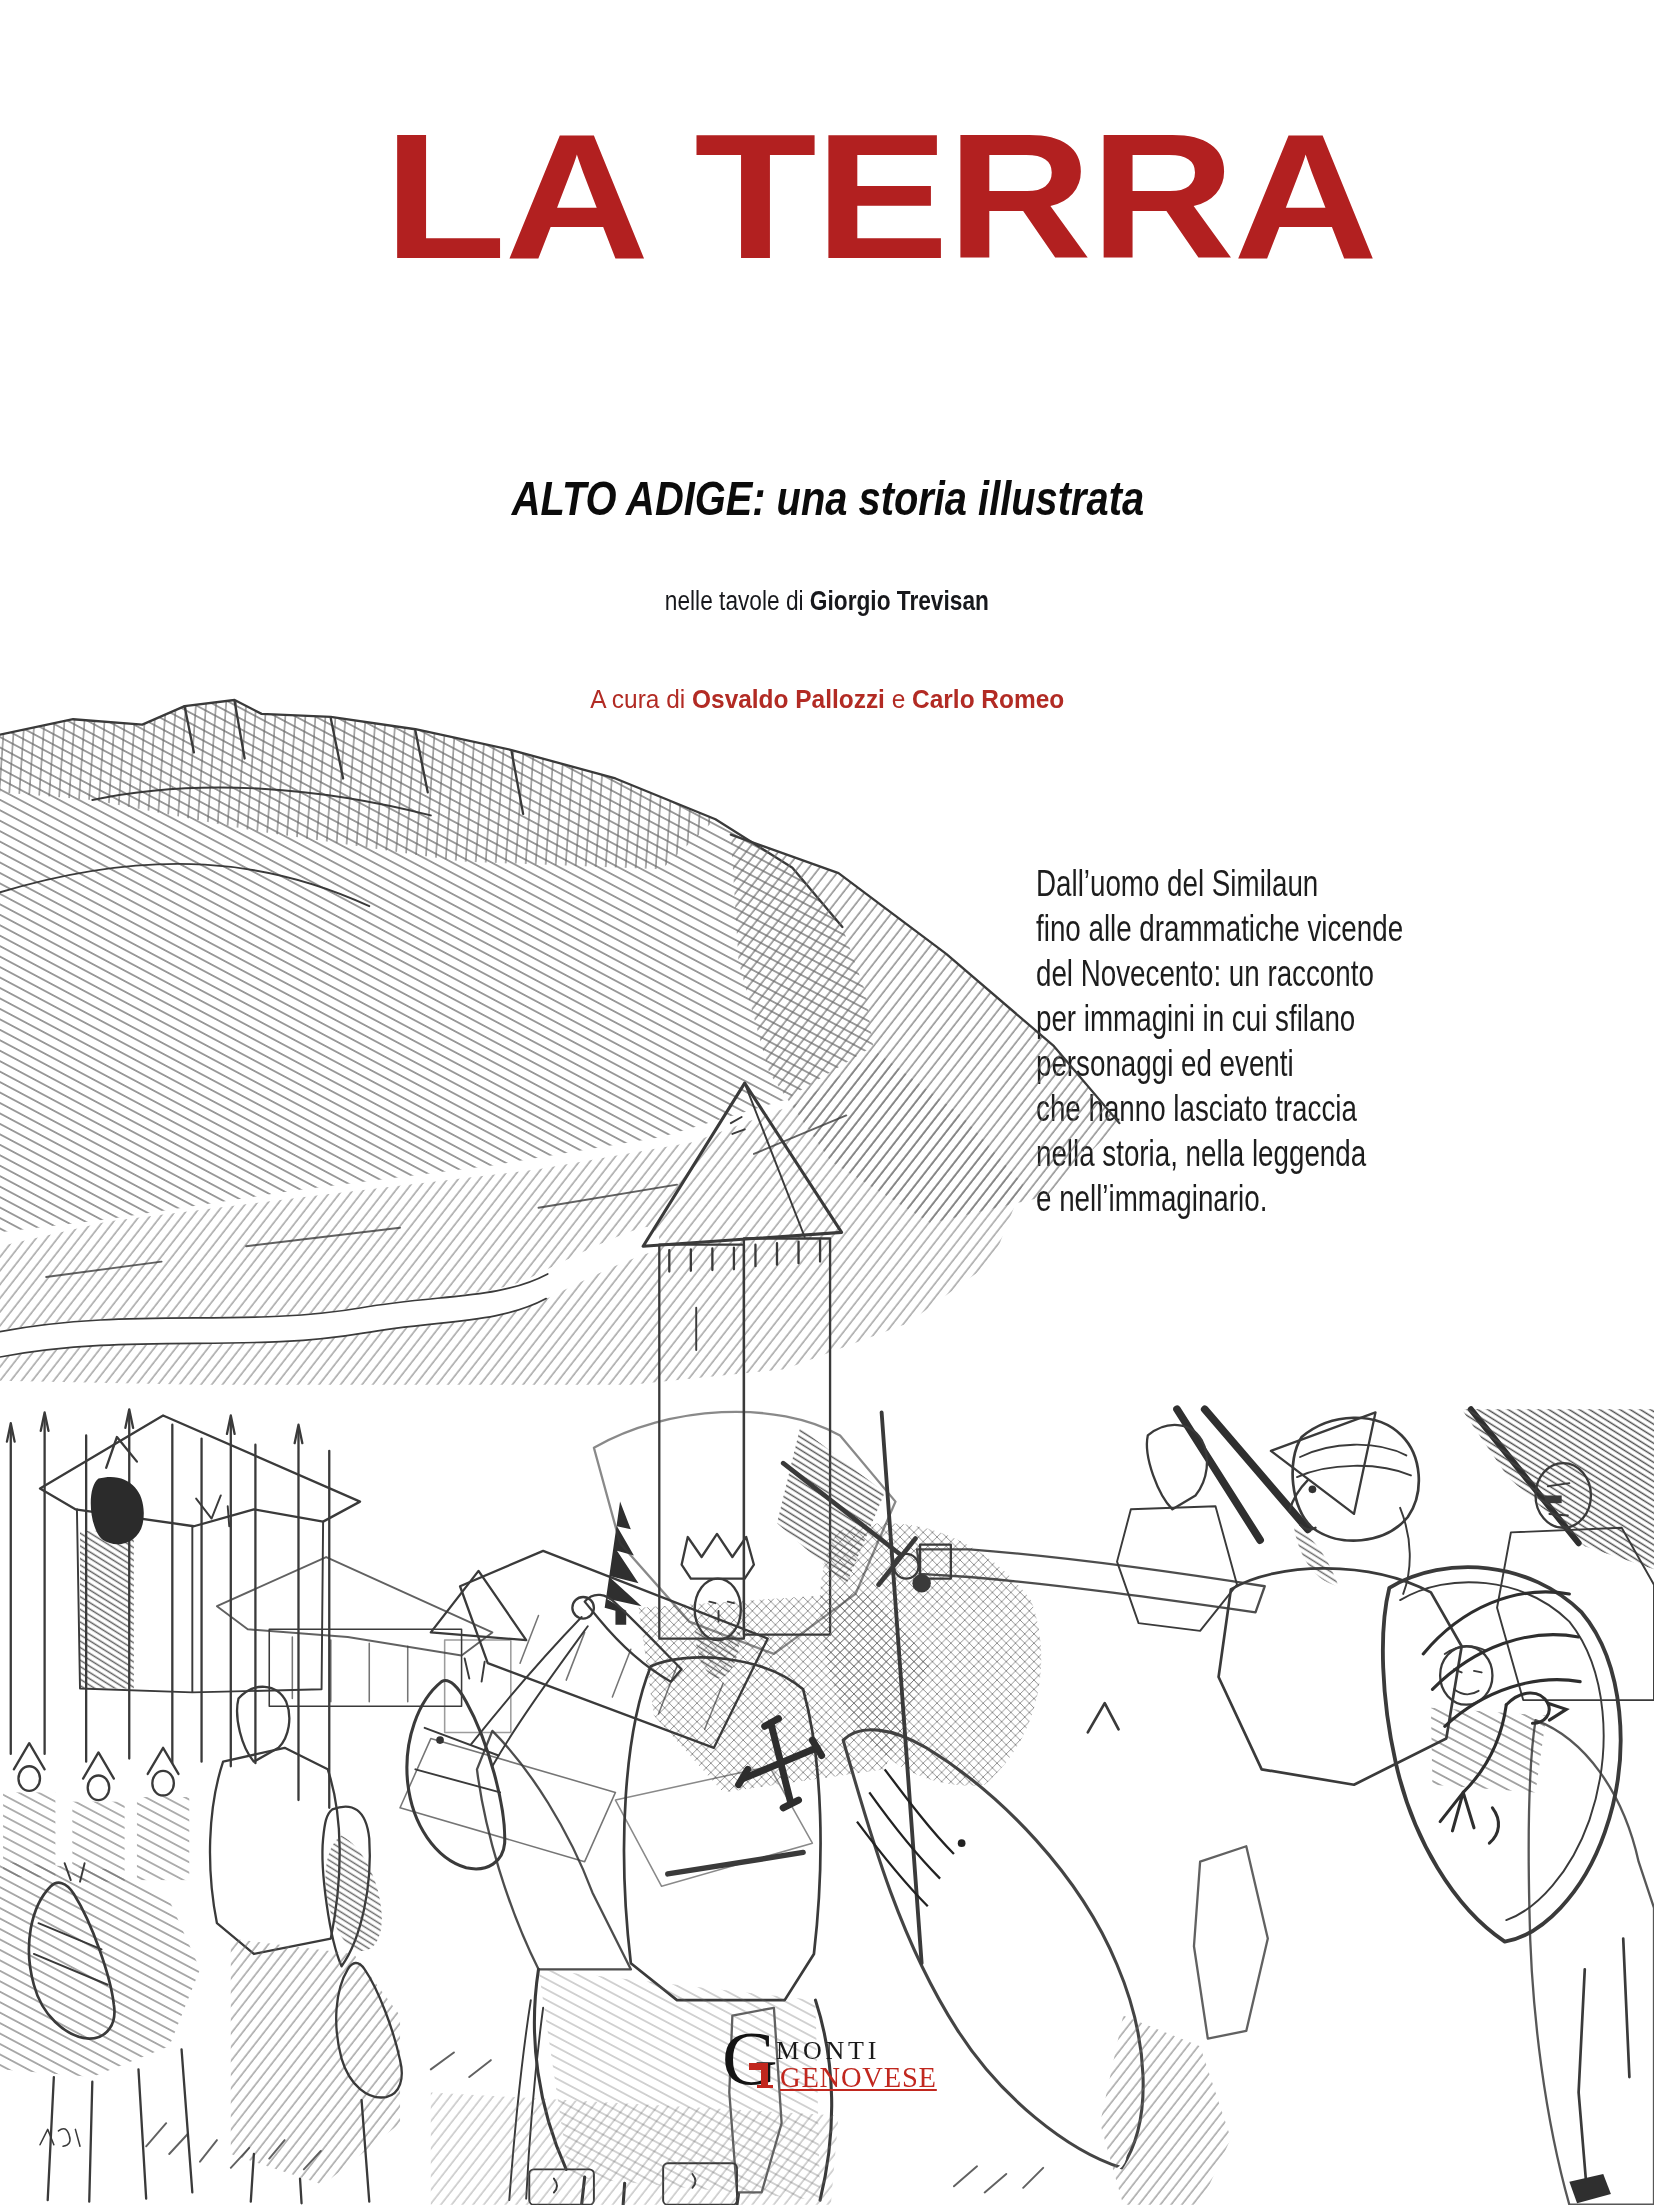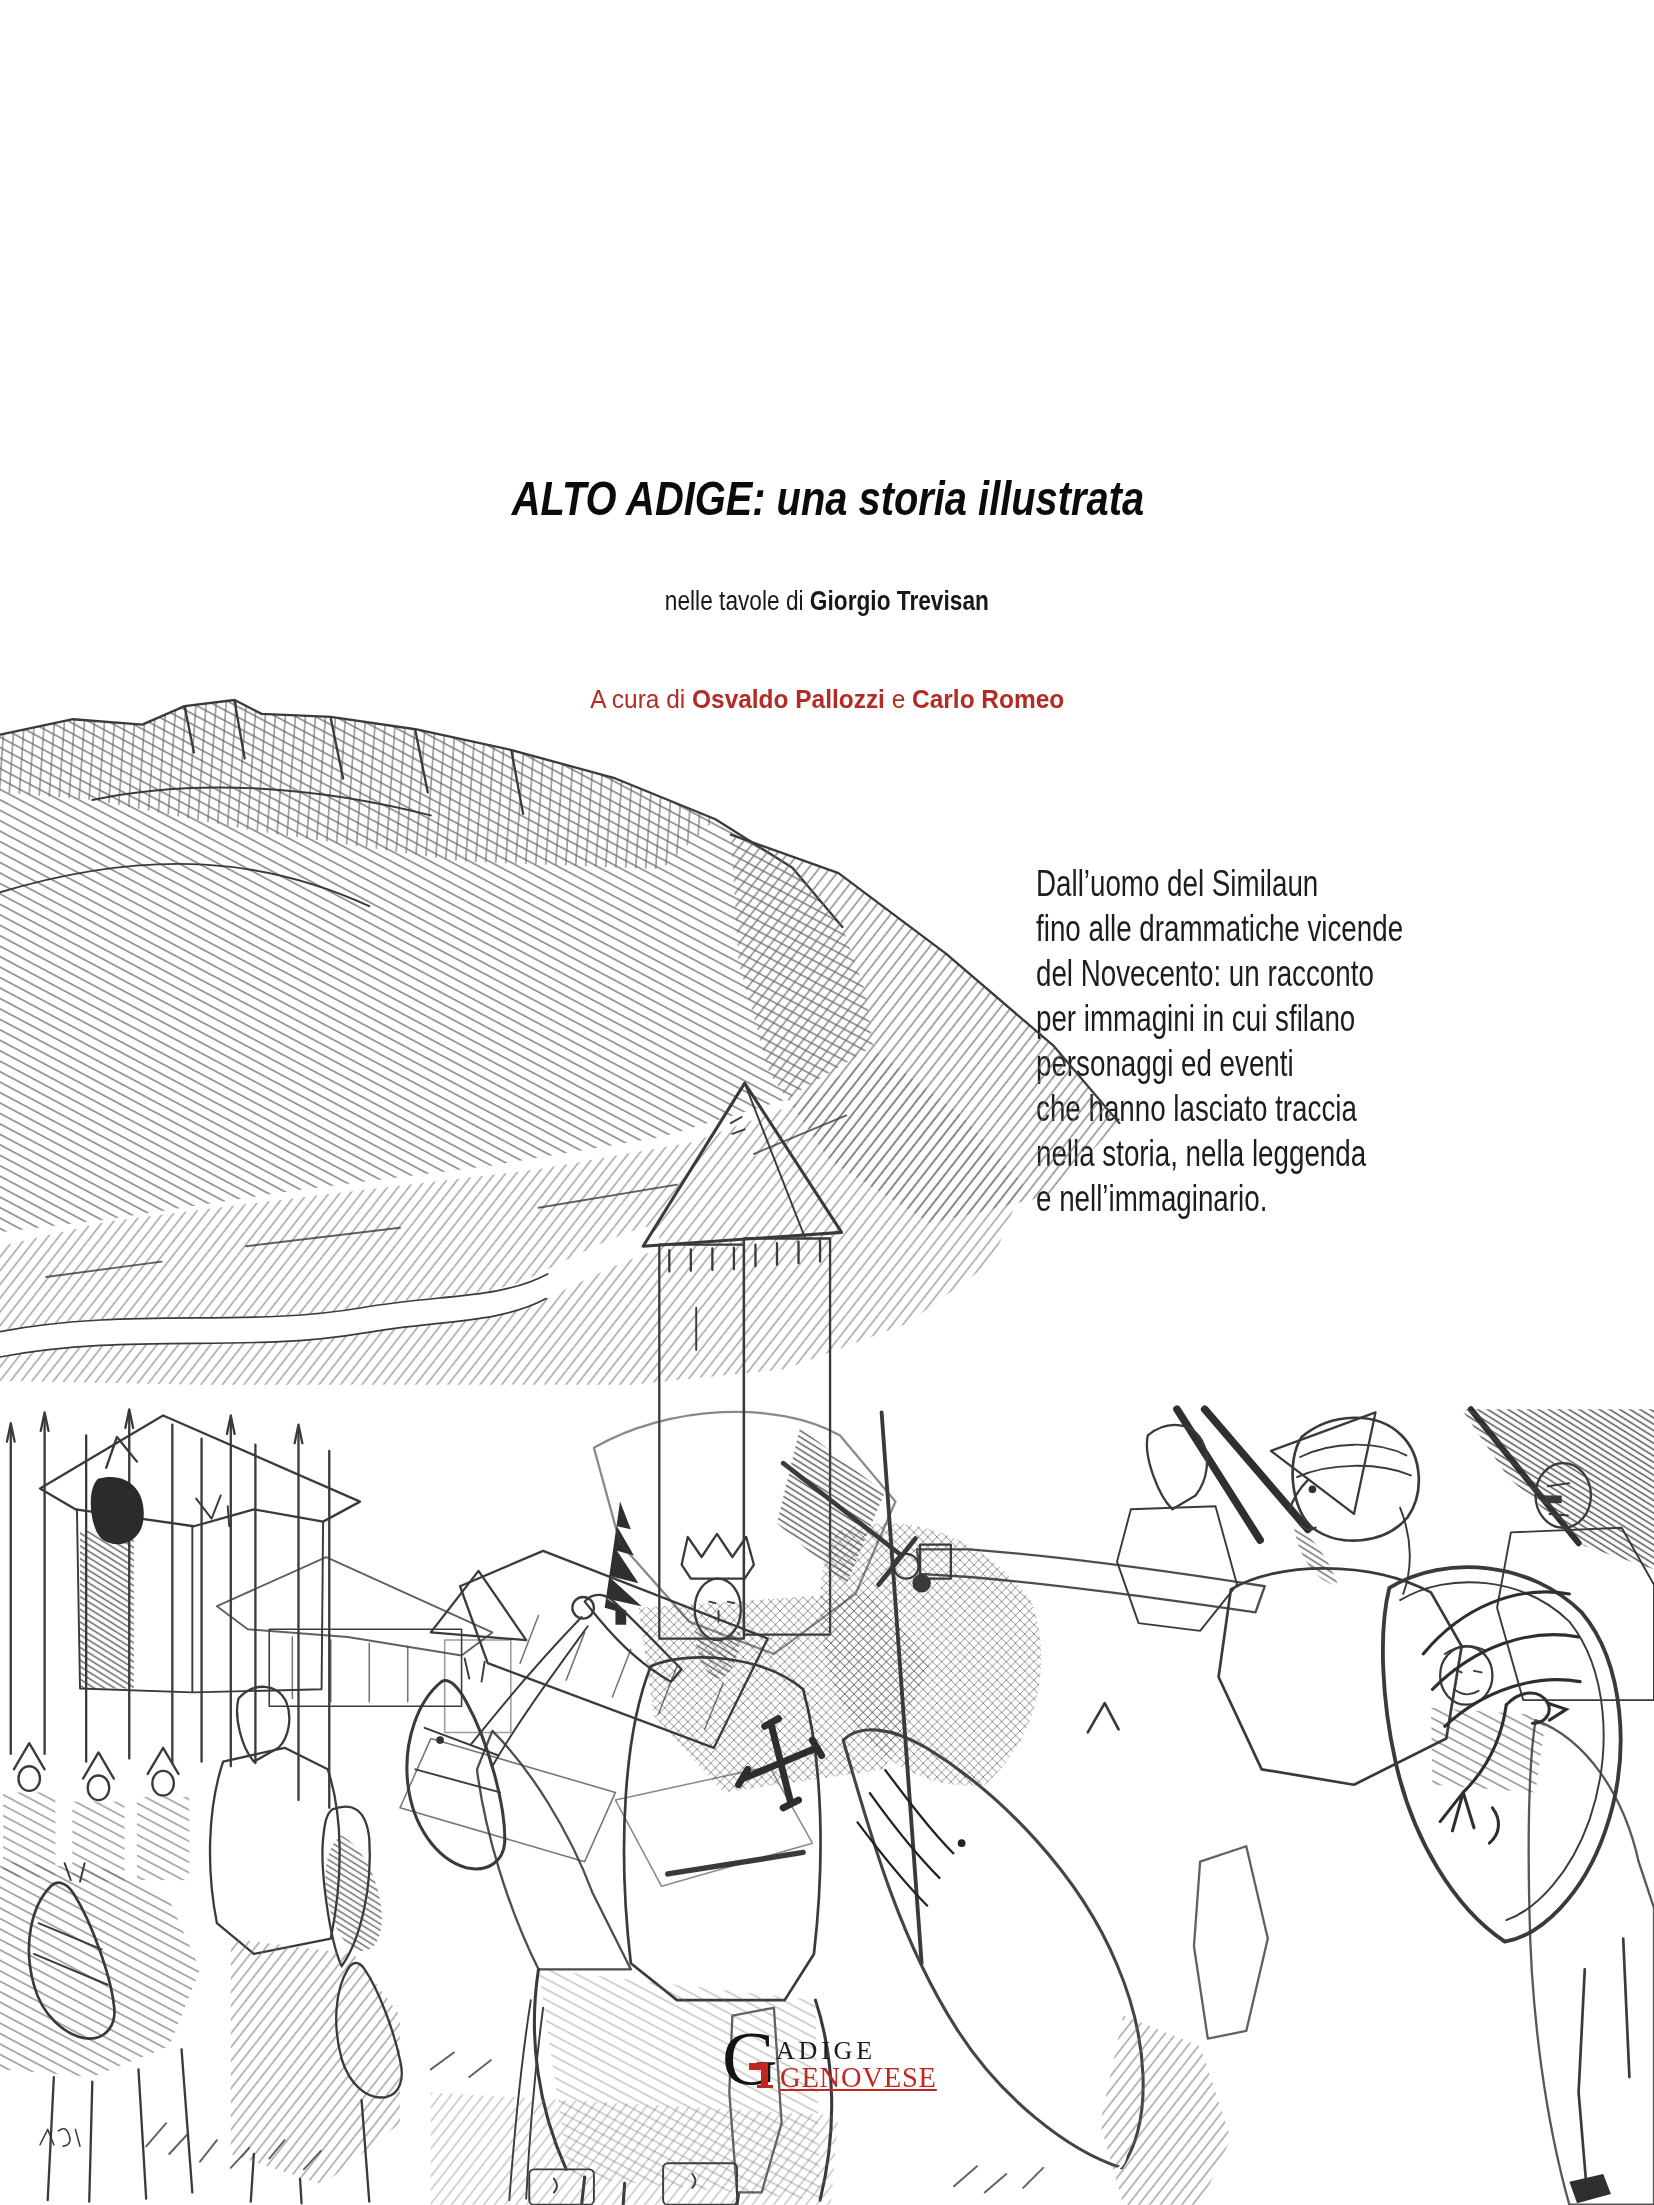--- a/index.html
+++ b/index.html
@@ -35,20 +35,21 @@
   .logo .genovese{position:absolute;left:58px;top:42px;font-size:28.5px;letter-spacing:0.8px;
                   color:var(--publisher-red,#C1271E);text-decoration:underline;}
   
   .illu{left:0;top:689px;width:1654px;height:1516px;}
   svg .s{stroke:#3a3a3a;fill:none;stroke-linecap:round;stroke-linejoin:round;}
 </style>
 </head>
 <body>
 
 <div class="abs title">
+  <span class="ln"><span class="sq" style="transform:scaleX(1.12)">LA TERRA</span></span>
 </div>
 
 <div class="abs subtitle">
   <span class="sq">ALTO ADIGE: una storia illustrata</span>
 </div>
 
 <div class="abs tagline">
   <span class="sq"><span>nelle tavole di</span>&nbsp;<b>Giorgio Trevisan</b></span>
 </div>
 
@@ -281,16 +282,16 @@
     </g>
     <path class="s" stroke-width="2" d="M52,2788 l10,-20 l8,20 m6,-18 q10,-8 14,6 q4,12 -8,14 m16,-22 l6,22"></path>
   </g>
 </svg>
 
 <div class="abs logo">
   <span class="mono">G</span>
   <span class="rb rb1"></span>
   <span class="rb rb2"></span>
   <span class="rb rb3"></span>
-  <span class="curcu">ADIGE</span>
+  <span class="curcu">MONTI</span>
   <span class="genovese">GENOVESE</span>
 </div>
 
 
 </body></html>

